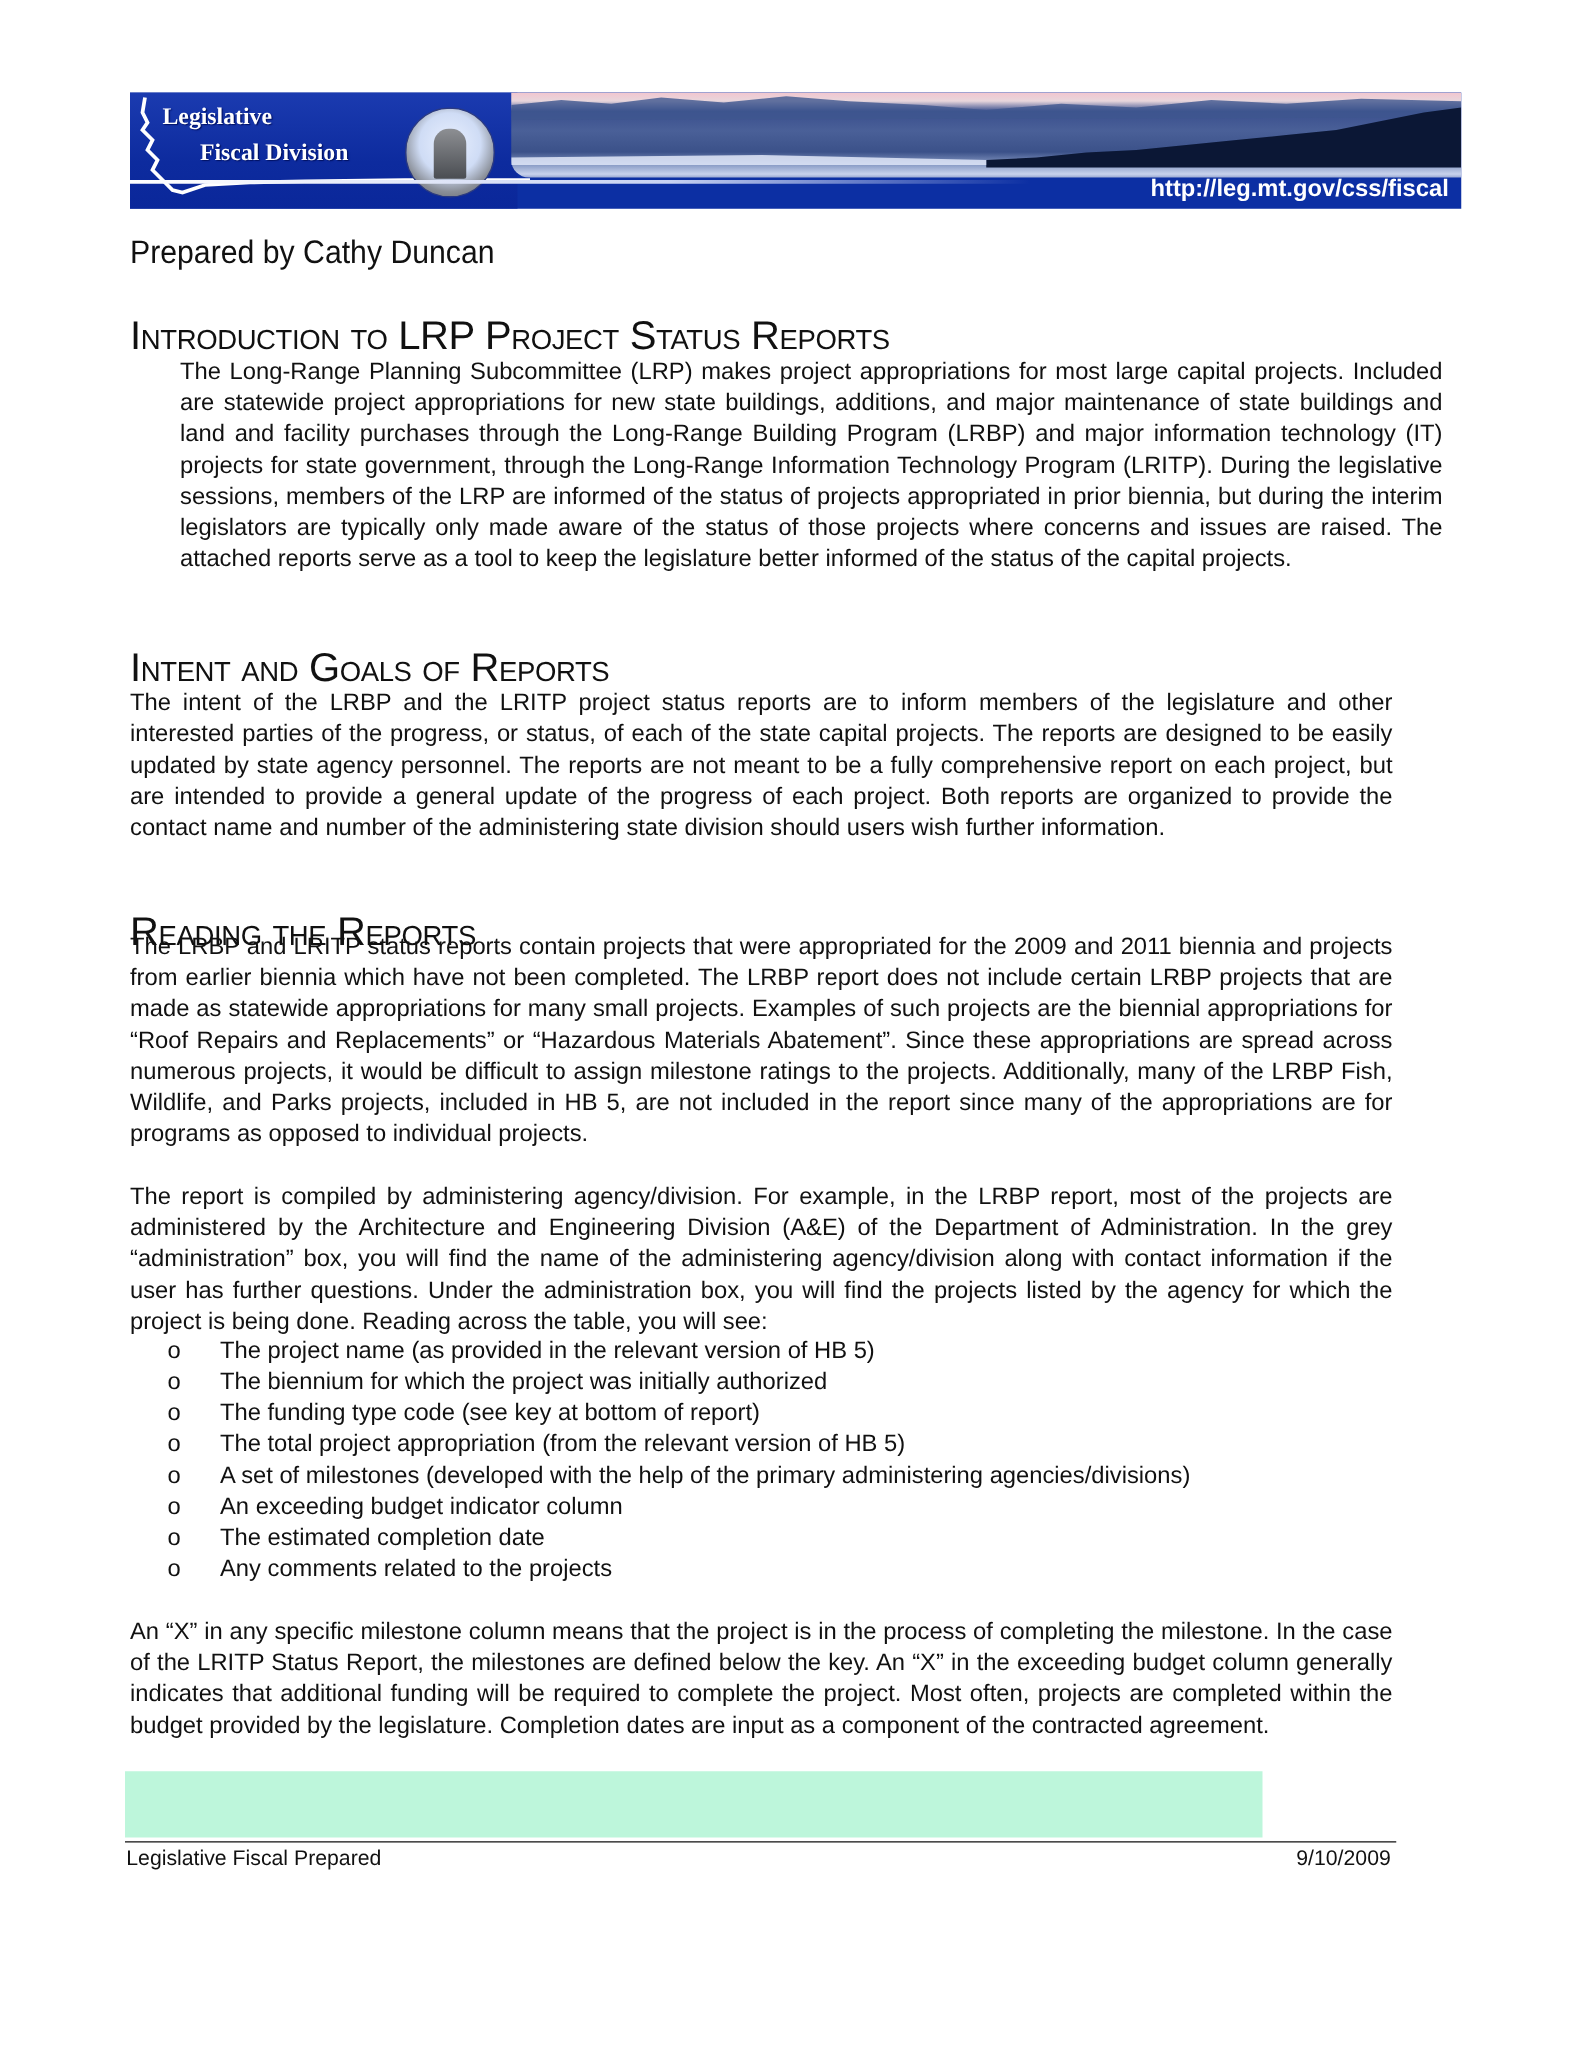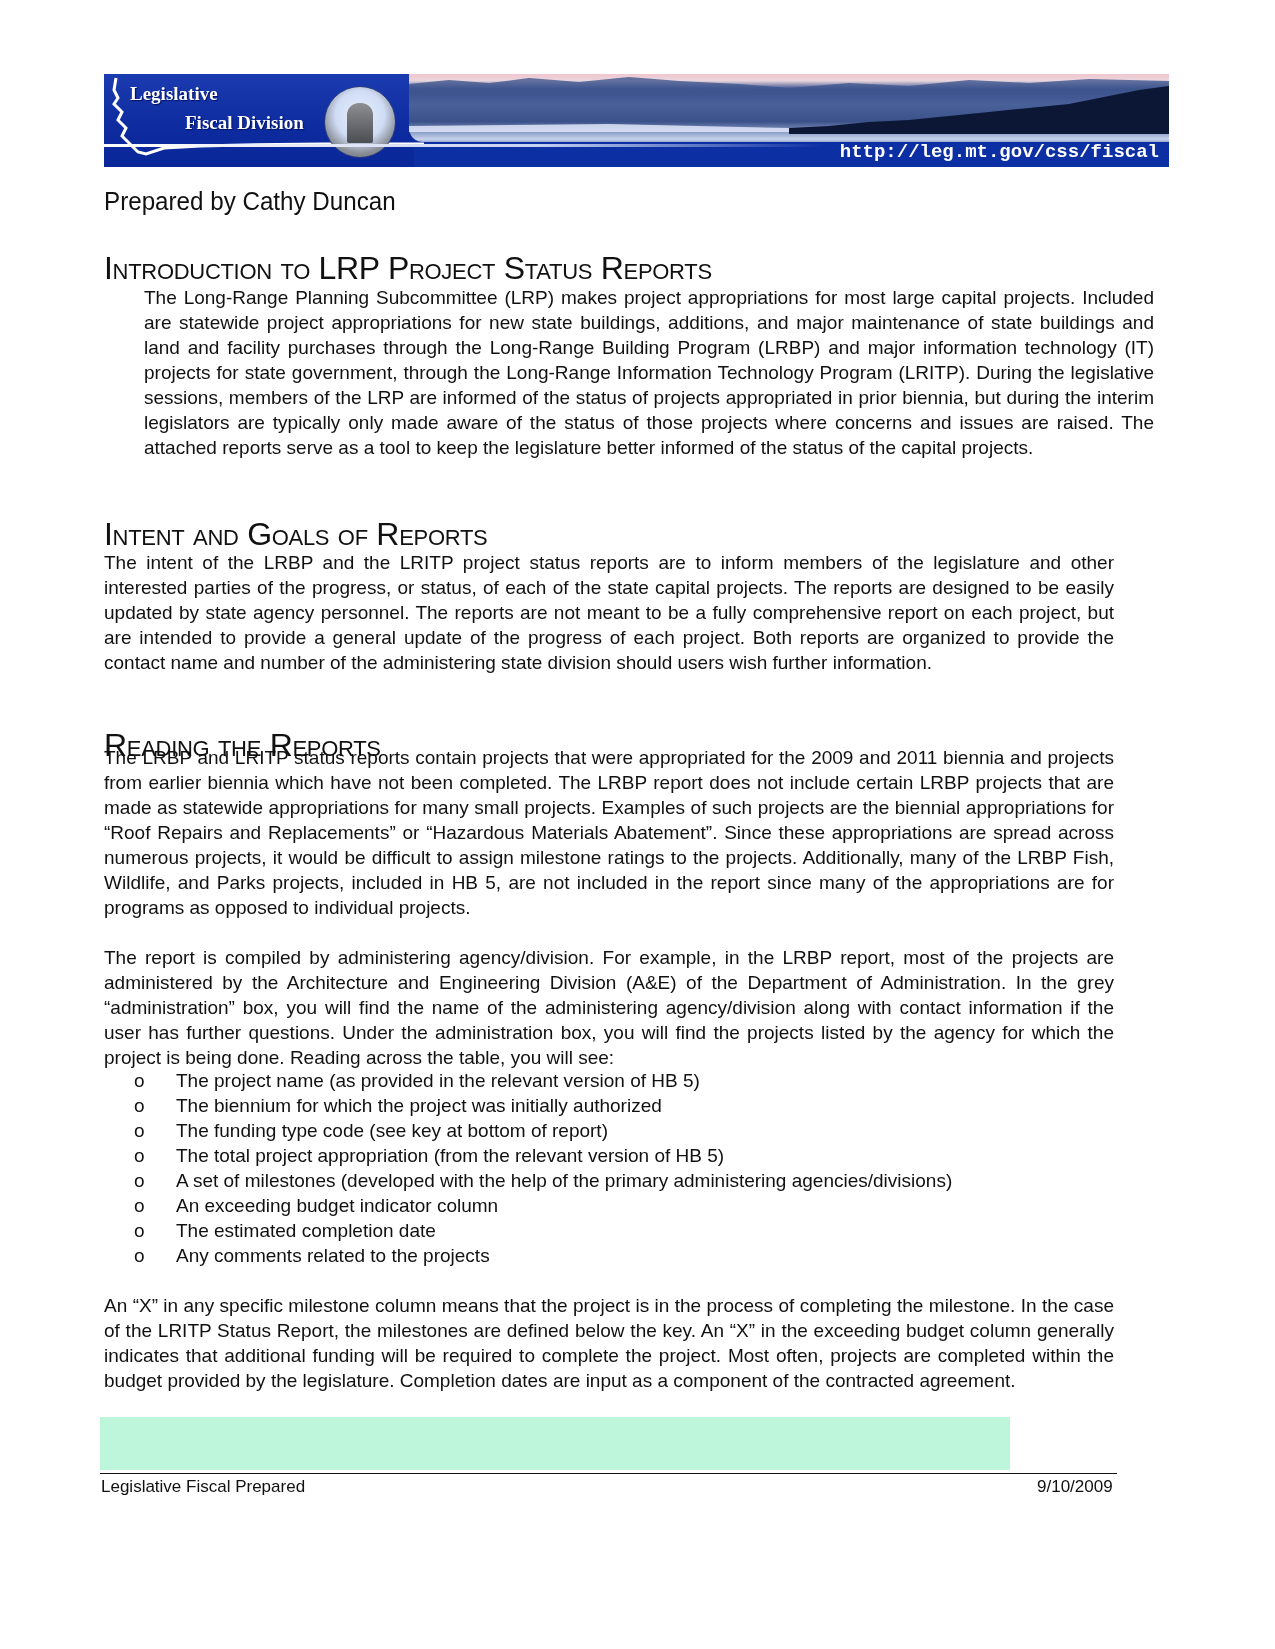--- a/index.html
+++ b/index.html
@@ -9,33 +9,33 @@
 
   
   .banner { position: absolute; left: 104px; top: 74px; width: 1065px; height: 93px;
             background: #0c2fa3; overflow: hidden; }
   .banner-left { position: absolute; left: 0; top: 0; width: 310px; height: 93px;
                  background: linear-gradient(180deg, #1b3bb0 0%, #0d2b9e 60%, #0a279a 100%); }
   .state-outline { position: absolute; left: 0; top: 0; width: 320px; height: 93px; }
   .banner-title { position: absolute; color: #fff; font-family: "Liberation Serif", serif;
                   font-weight: bold; font-size: 19px; text-shadow: 1px 1px 1px #001060; white-space: nowrap; }
   .banner-title.l1 { left: 26px; top: 9px; }
-  .banner-title.l2 { left: 56px; top: 38px; margin-left: 25px; }
+  .banner-title.l2 { left: 56px; top: 38px; }
   .seal { position: absolute; left: 220px; top: 12px; width: 70px; height: 70px; border-radius: 50%;
           background: radial-gradient(circle at 50% 40%, #e9f0ff 0%, #cfdcf5 45%, #8a8f98 70%, #555a63 100%);
           border: 1px solid #2b3a80; }
   .seal-dome { position: absolute; left: 22px; top: 16px; width: 26px; height: 40px;
                background: linear-gradient(180deg, #8d8f93, #4a4d52); border-radius: 12px 12px 2px 2px; }
   .landscape { position: absolute; left: 305px; top: 0; width: 760px; height: 68px; border-radius: 0 0 0 14px;
                background: linear-gradient(180deg, #f2c6cf 0%, #e8d6dc 10%, #3a4f8e 22%, #4a6098 45%, #3b5189 70%, #8ea0c9 86%, #c8d2ec 96%, #9aa8d2 100%); }
   .mountains { position: absolute; left: 305px; top: 0; width: 760px; height: 68px; }
   .banner-rule { position: absolute; left: 0; top: 70px; width: 720px; height: 3px;
                  background: linear-gradient(90deg, #ffffff, #c7d2f2 60%, rgba(255,255,255,0)); }
   .banner-url { position: absolute; right: 10px; top: 67px; color: #fff; font-size: 19px;
-                font-weight: bold; font-family: Liberation Mono, monospace; white-space: nowrap; }
+                font-weight: bold; font-family: Liberation Sans, sans-serif; white-space: nowrap; }
 
   
   .prepared { position: absolute; left: 104px; top: 186px; font-size: 26px; color: #111; white-space: nowrap;
               transform: scaleX(0.93); transform-origin: left top; }
   .heading { position: absolute; left: 104px; font-size: 32px; color: #111; white-space: nowrap;
              font-variant: small-caps; letter-spacing: -0.3px; }
   .h1 { top: 250px; }
   .h2 { top: 516px; }
   .h3 { top: 711px; margin-top: 16px; }
 

